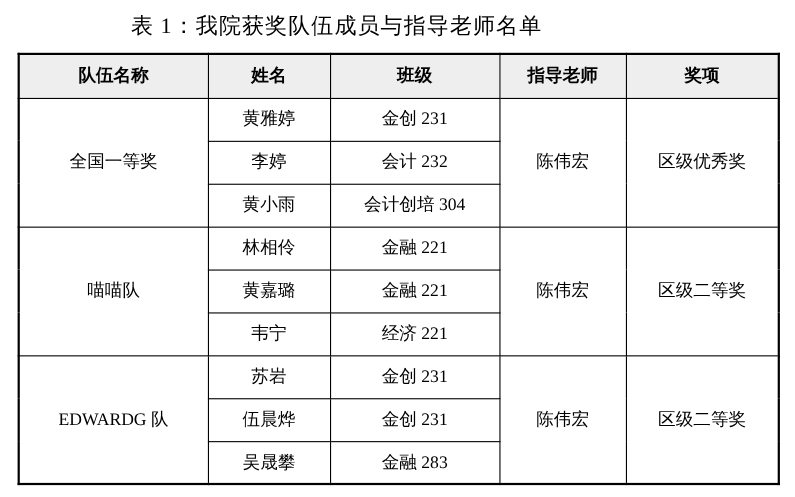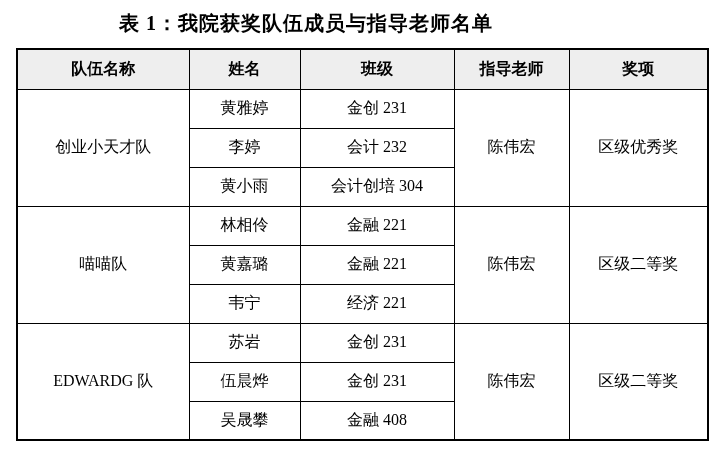--- a/index.html
+++ b/index.html
@@ -13,21 +13,21 @@
     color: #000000;
     overflow: hidden;
   }
   .doc-title {
     position: absolute;
     top: 10px;
     left: 0;
     width: 612px;
     text-align: center;
     font-size: 20px;
-    font-weight: bold;
+    font-weight: normal;
     letter-spacing: 1px;
     white-space: nowrap;
   }
   table.awards {
     position: absolute;
     left: 16px;
     top: 48px;
     width: 691px;
     border-collapse: collapse;
     table-layout: fixed;
@@ -75,21 +75,21 @@
         <th>队伍名称</th>
         <th>姓名</th>
         <th>班级</th>
         <th>指导老师</th>
         <th>奖项</th>
       </tr>
     </thead>
     <tbody>
 
       <tr>
-        <td rowspan="3">创业小天才队</td>
+        <td rowspan="3">全国一等奖</td>
         <td>黄雅婷</td>
         <td>金创 231</td>
         <td rowspan="3">陈伟宏</td>
         <td rowspan="3">区级优秀奖</td>
       </tr>
       <tr>
         <td>李婷</td>
         <td>会计 232</td>
       </tr>
       <tr>
@@ -119,17 +119,17 @@
         <td>金创 231</td>
         <td rowspan="3">陈伟宏</td>
         <td rowspan="3">区级二等奖</td>
       </tr>
       <tr>
         <td>伍晨烨</td>
         <td>金创 231</td>
       </tr>
       <tr>
         <td>吴晟攀</td>
-        <td>金融 408</td>
+        <td>金融 283</td>
       </tr>
     </tbody>
   </table>
 </div>
 
 </body></html>

